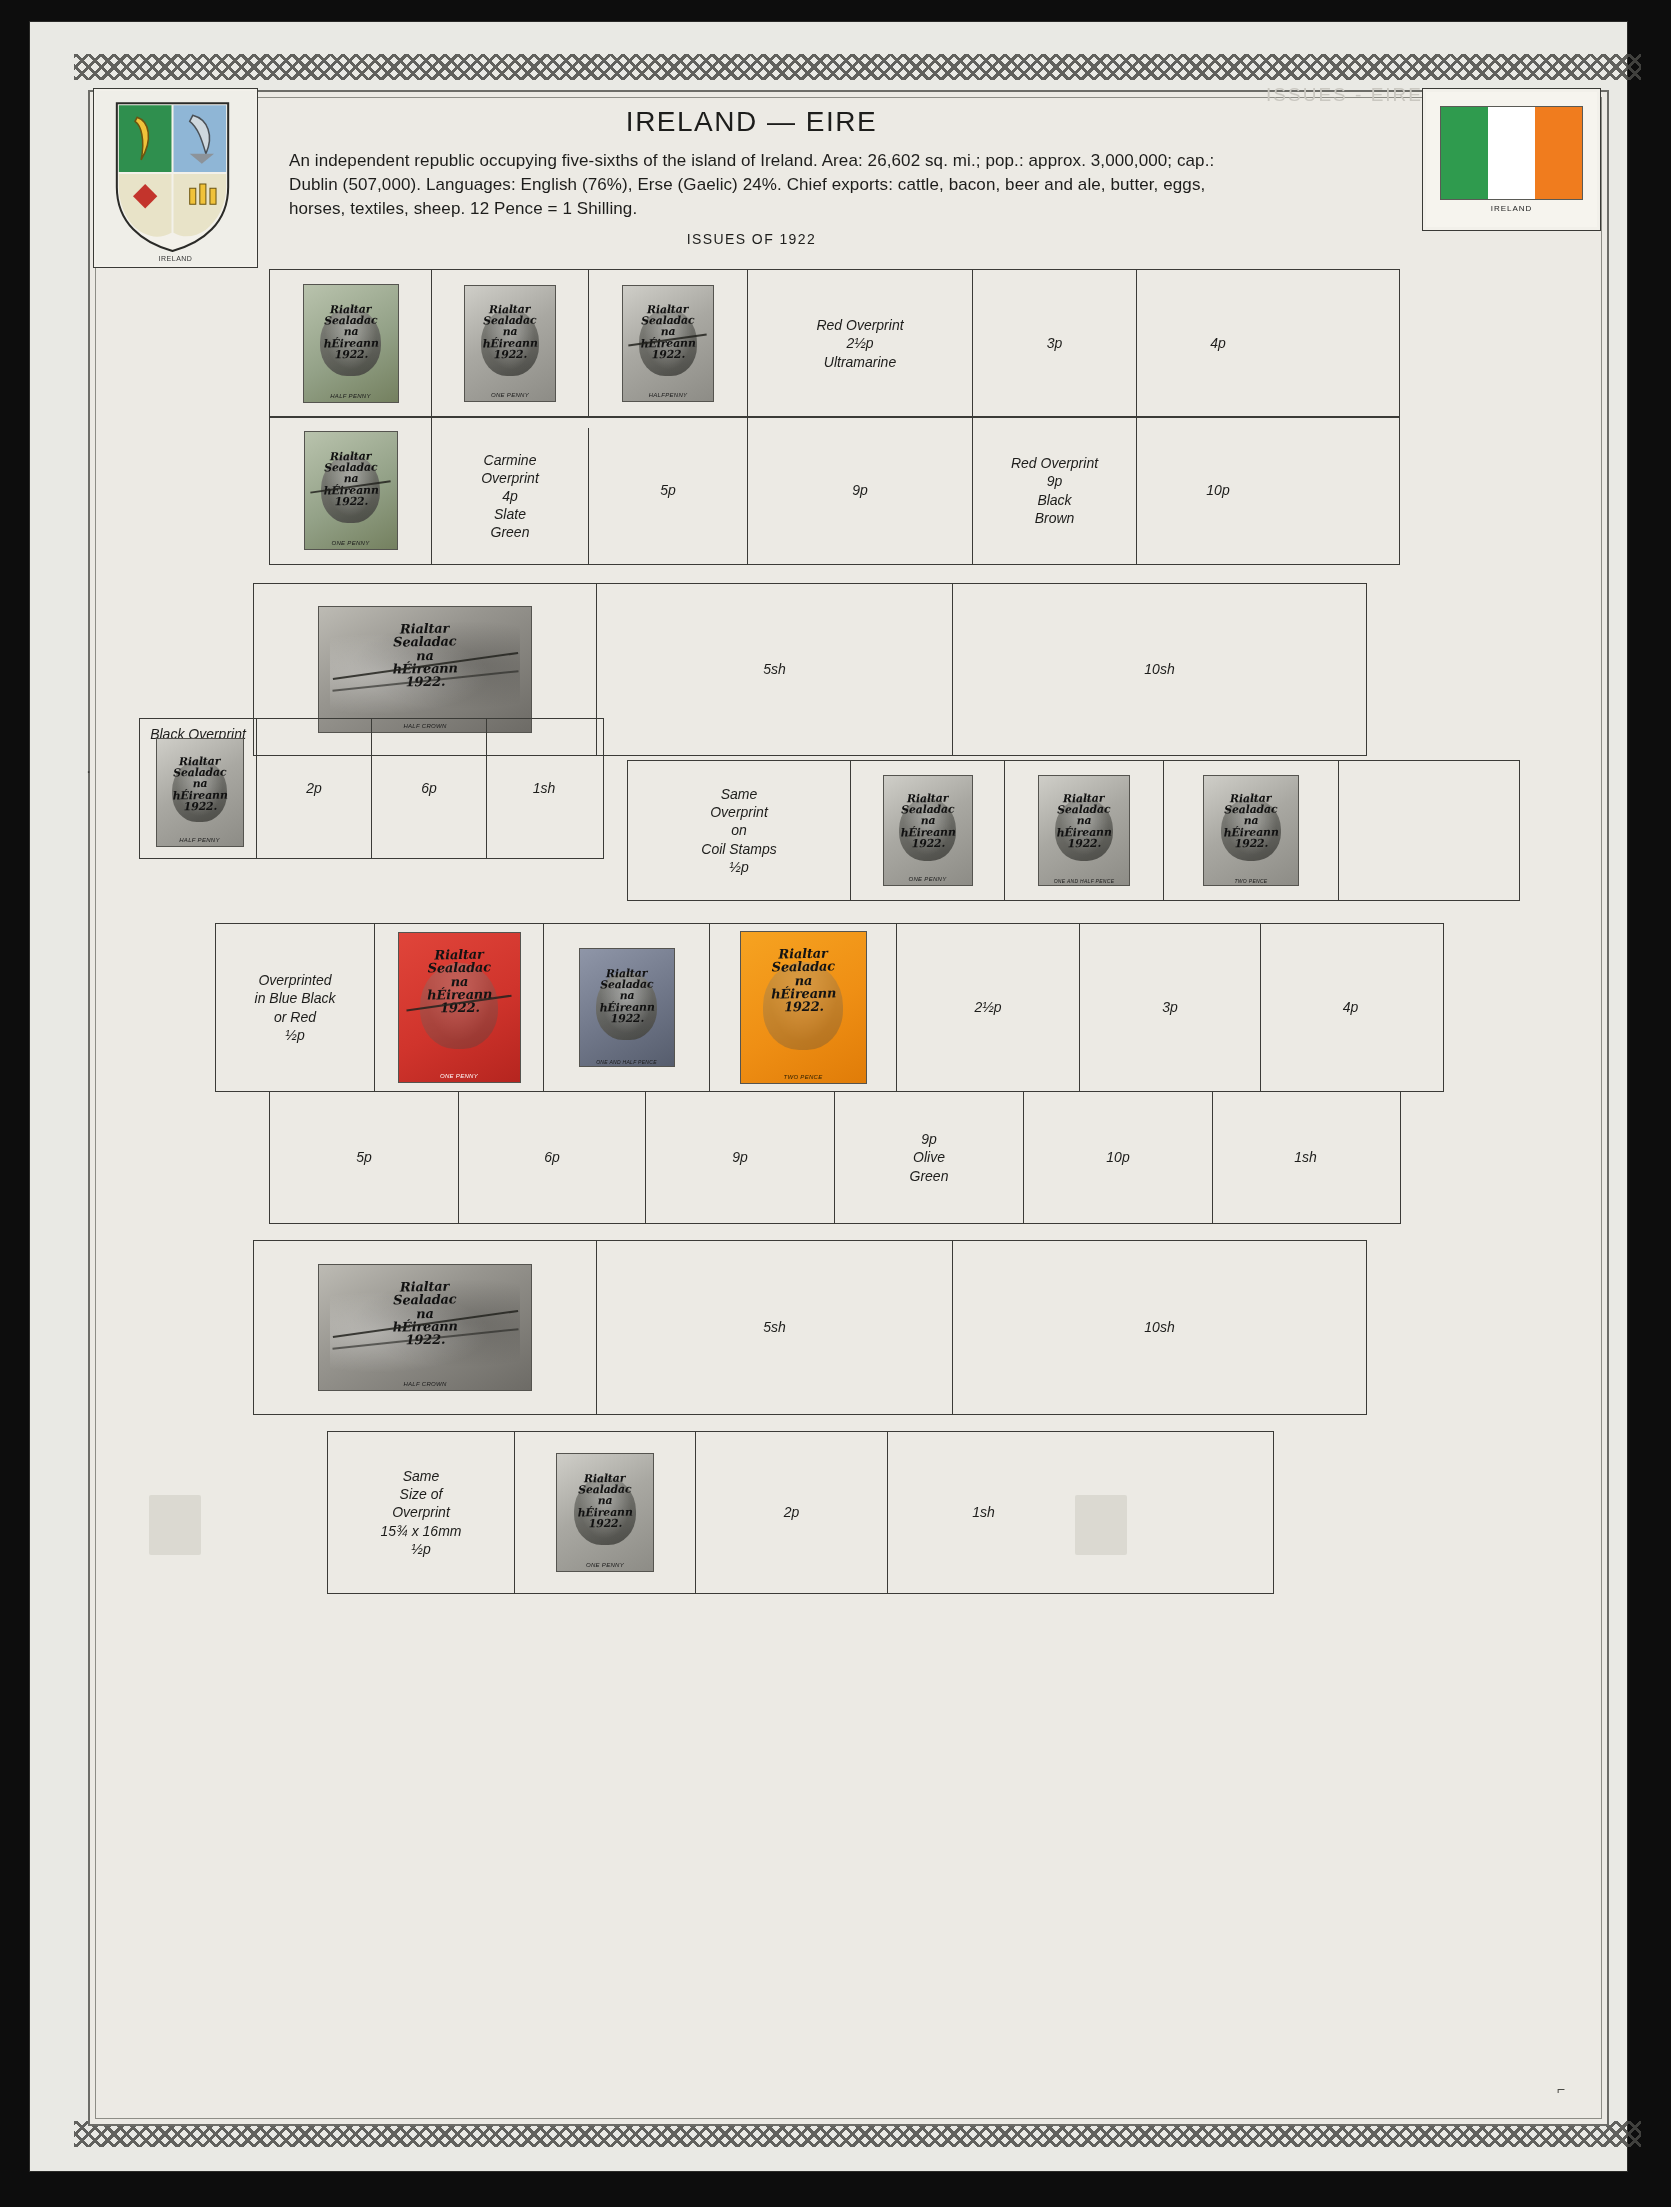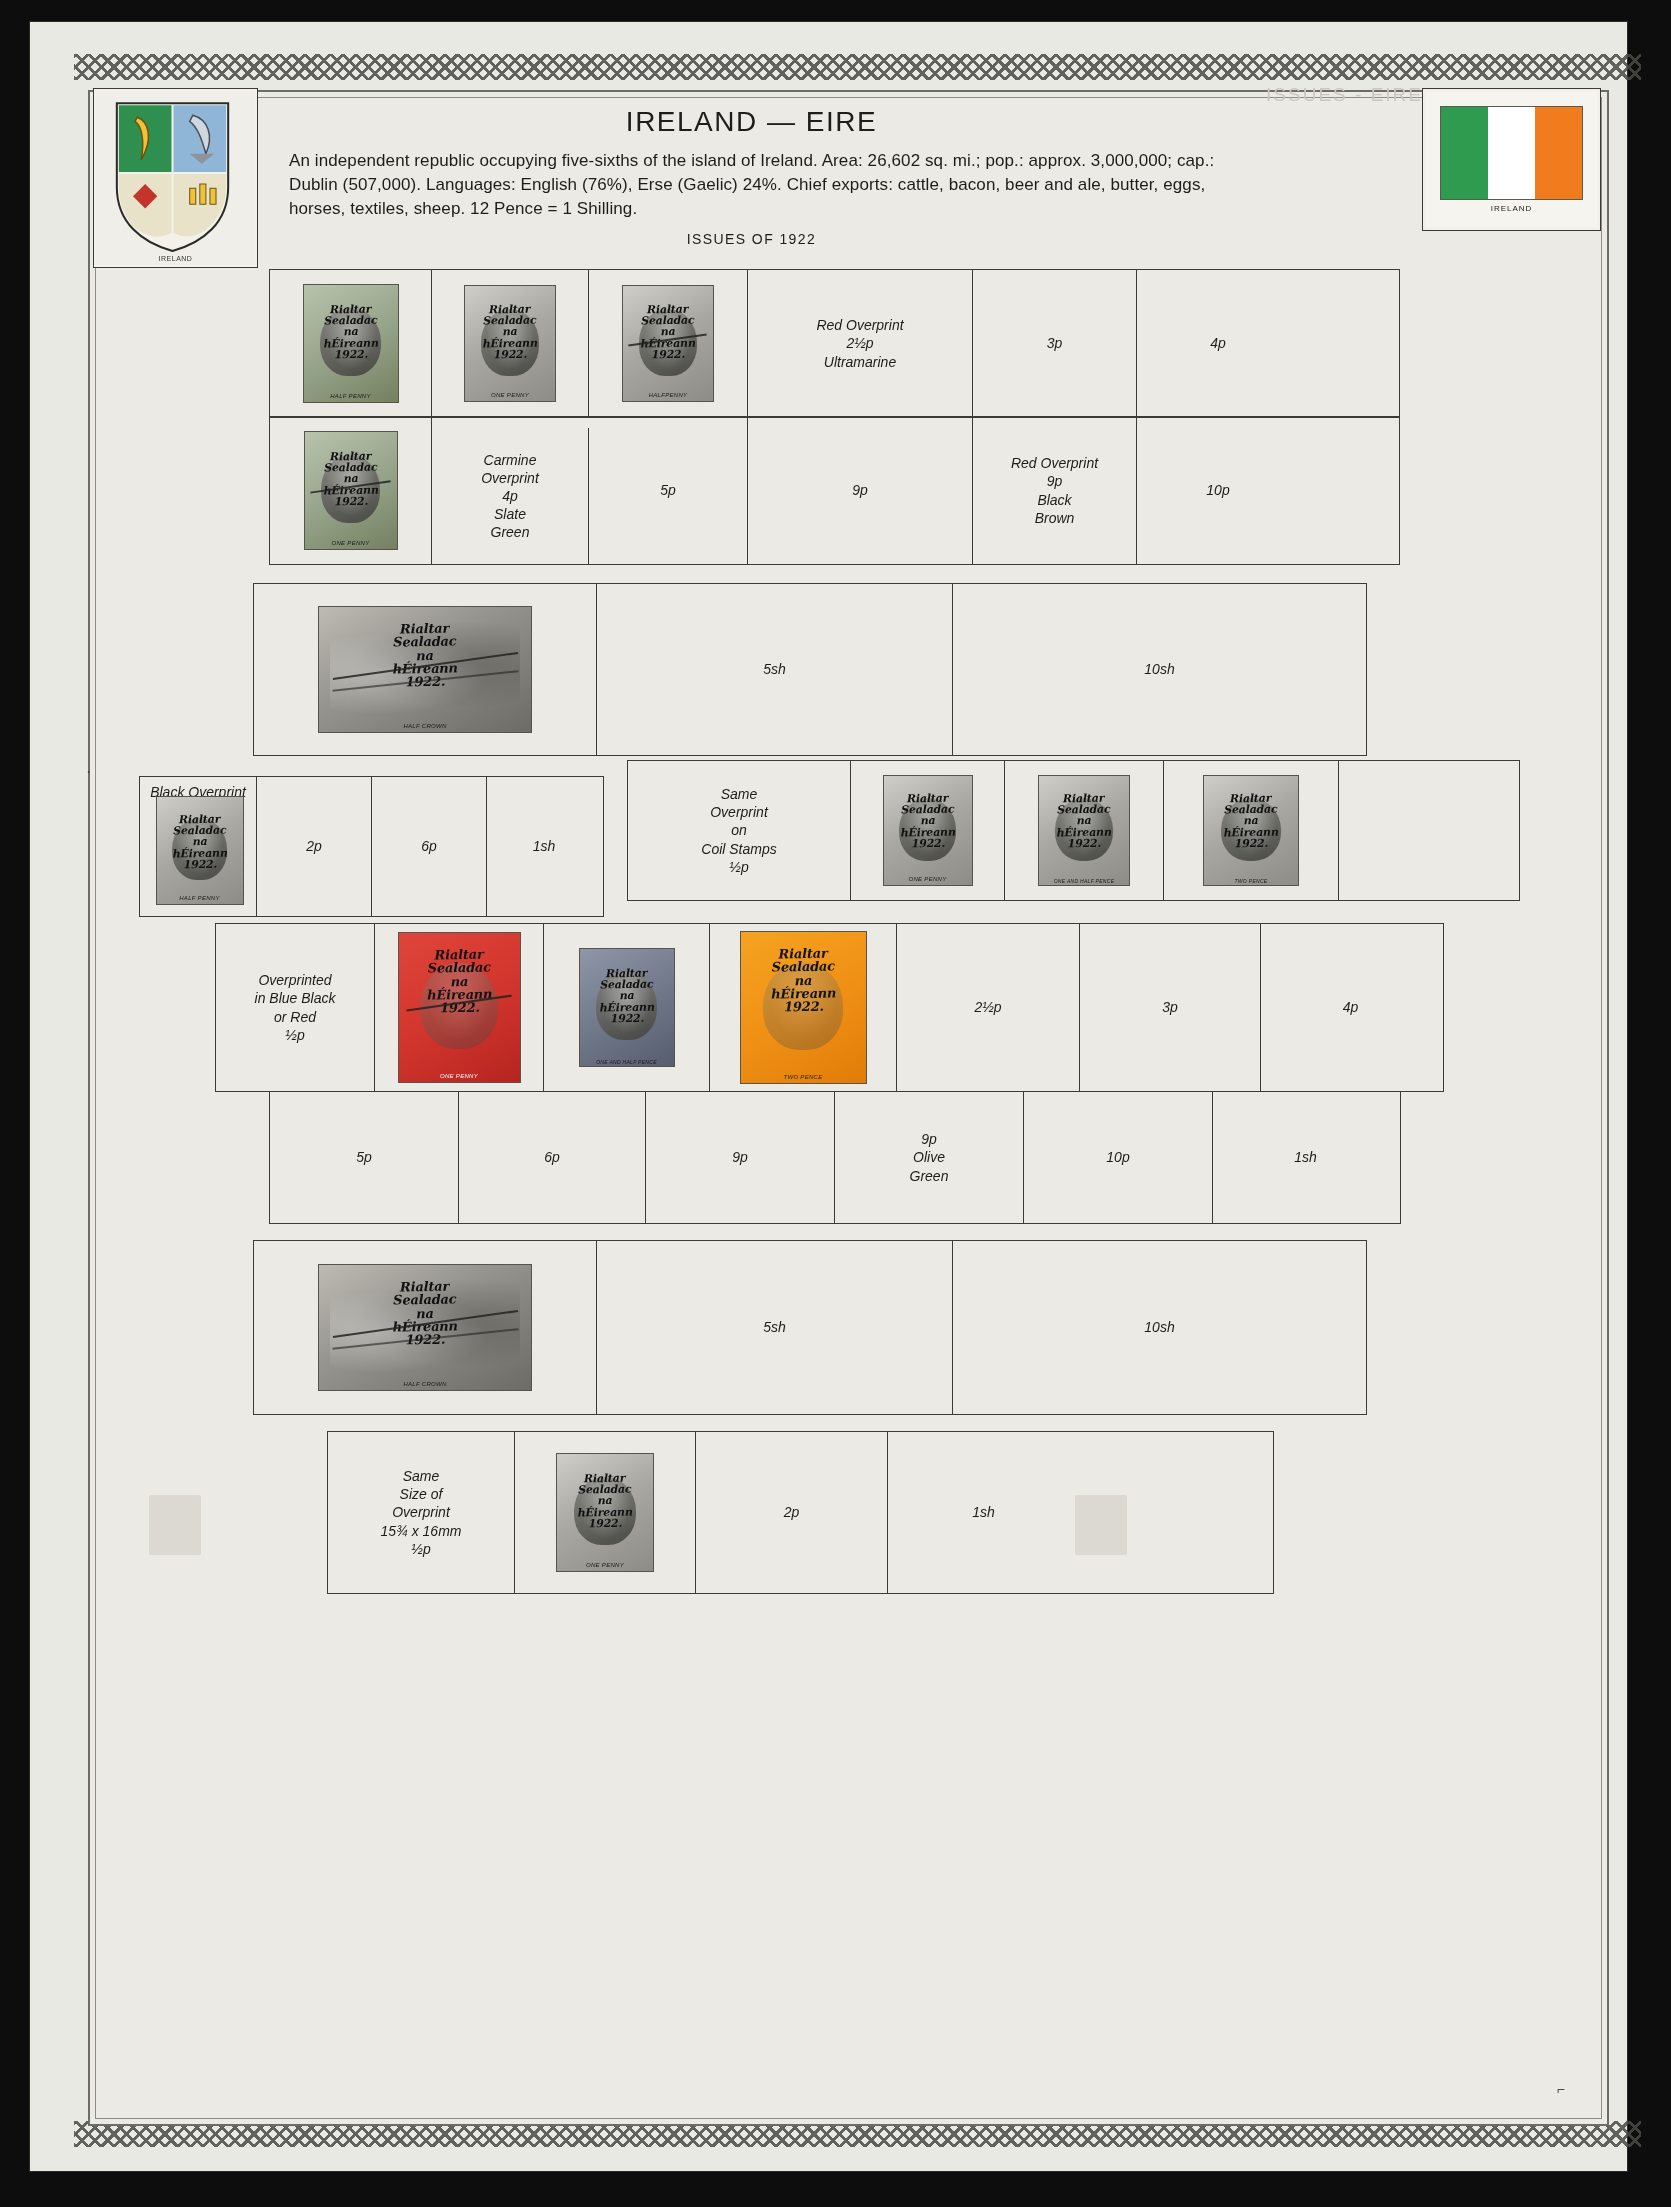--- a/index.html
+++ b/index.html
@@ -436,21 +436,21 @@
         </div>
       </div>
       <div class="cell" style="width:356px;">
         <span class="lbl">5sh</span>
       </div>
       <div class="cell" style="width:413px;">
         <span class="lbl">10sh</span>
       </div>
     </div>
 
-    <div class="block" style="left:109px; top:754px; width:463px; height:139px;">
+    <div class="block" style="left:109px; top:696px; width:463px; height:139px;">
       <div class="cell" style="width:117px; align-items:flex-start; padding-top:6px;">
         <span class="lbl">Black Overprint</span>
       </div>
       <div class="cell" style="width:0; border:none; position:absolute; left:6px; top:18px; width:107px; height:111px; justify-content:center;">
         <div class="stamp gray-stamp" style="width:88px;height:109px;">
           <div class="king"></div>
           <div class="ovp">Rialtar
 Sealadac
 na
 hÉireann

